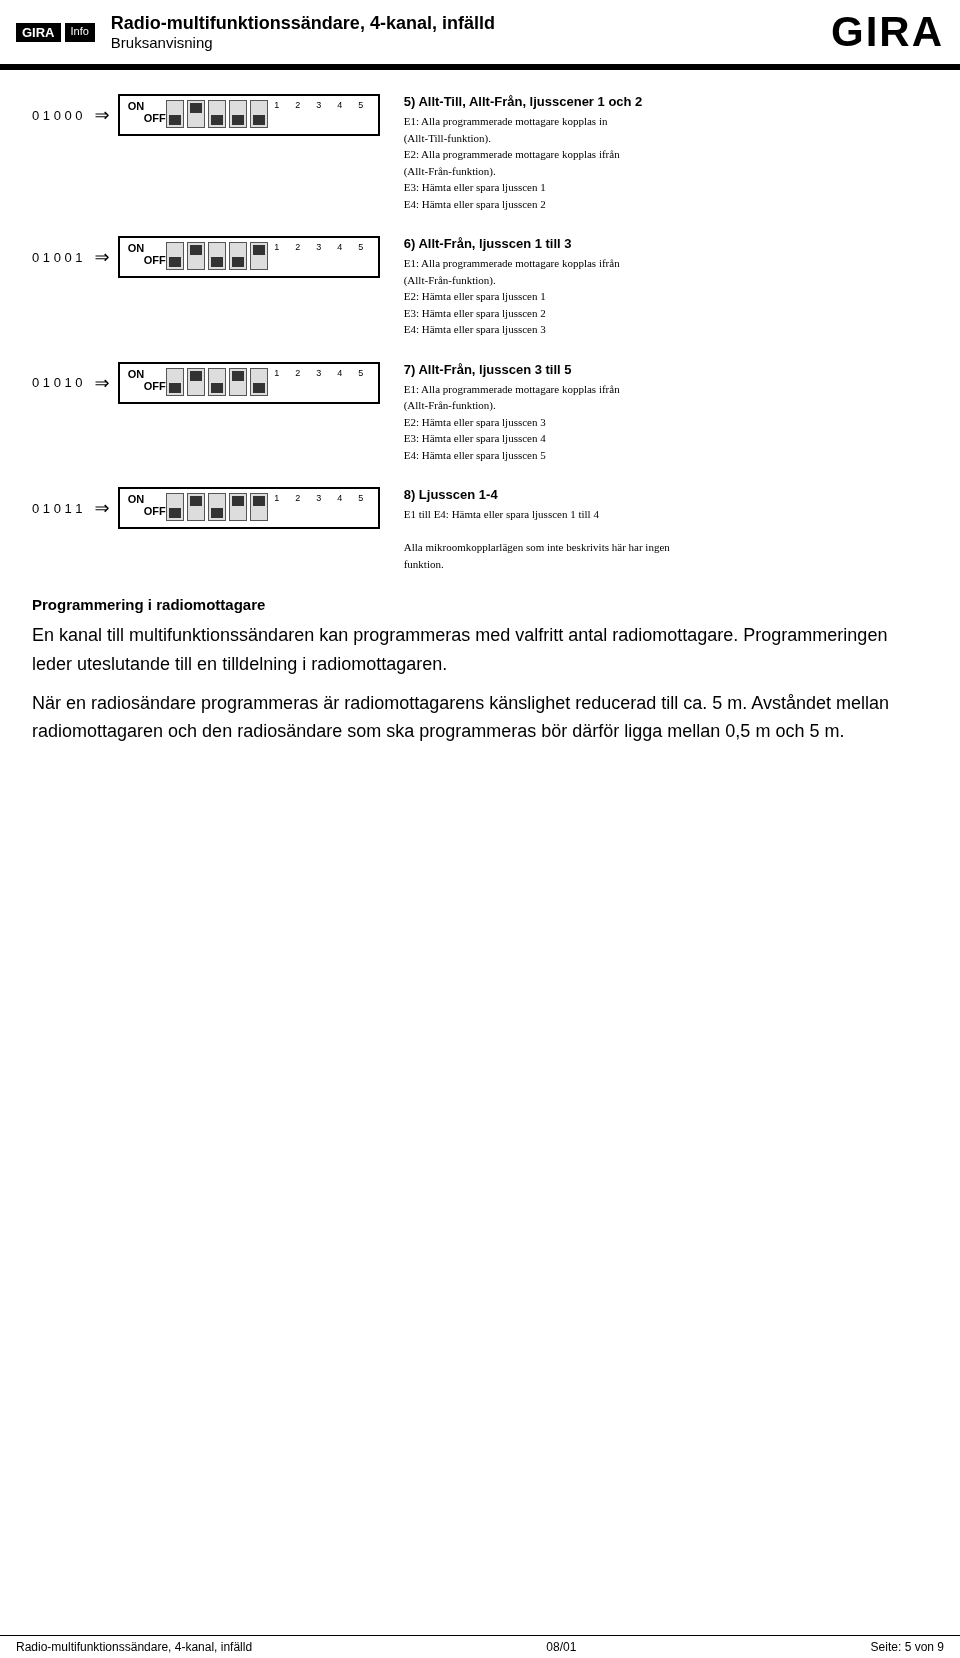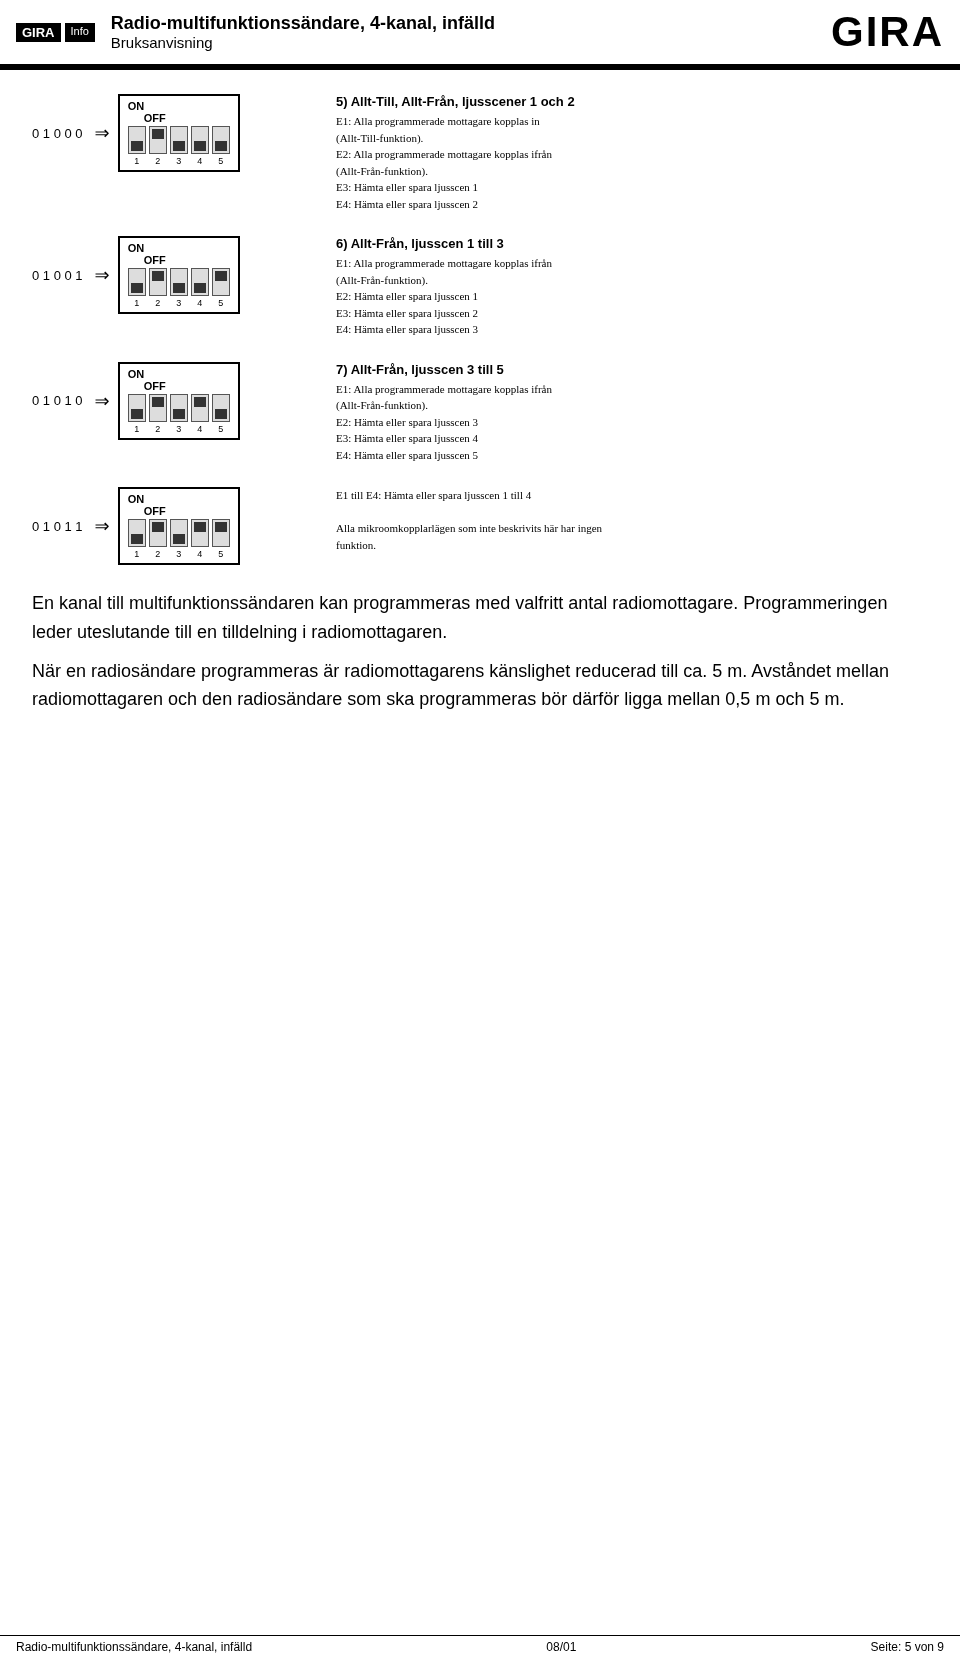--- a/index.html
+++ b/index.html
@@ -88,21 +88,21 @@
     }
     .dip-switch-container {
       display: flex;
       flex-direction: column;
       align-items: center;
     }
     .dip-switch-box {
       border: 2px solid #000;
       padding: 4px 8px;
       display: flex;
-      flex-direction: column;
+      flex-direction: row;
       align-items: flex-start;
       background: #fff;
       min-width: 110px;
     }
     .dip-on-off {
       display: flex;
       flex-direction: column;
       font-size: 11px;
       font-weight: bold;
       margin-bottom: 2px;
@@ -395,29 +395,31 @@
                 <div class="dip-num">1</div>
                 <div class="dip-num">2</div>
                 <div class="dip-num">3</div>
                 <div class="dip-num">4</div>
                 <div class="dip-num">5</div>
               </div>
             </div>
           </div>
         </div>
         <div class="section-text">
+          <div class="section-heading">8)  Ljusscen 1-4</div>
           <div class="section-body" style="white-space: pre-line;">E1 till E4: Hämta eller spara ljusscen 1 till 4
 
 Alla mikroomkopplarlägen som inte beskrivits här har ingen
 funktion.</div>
         </div>
       </div>
     </div>
 
   <div class="prog-section">
+    <div class="prog-heading">Programmering i radiomottagare</div>
     <div class="prog-body">En kanal till multifunktionssändaren kan programmeras med valfritt antal radiomottagare. Programmeringen leder uteslutande till en tilldelning i radiomottagaren.</div>
     <div class="prog-body">När en radiosändare programmeras är radiomottagarens känslighet reducerad till ca. 5 m. Avståndet mellan radio­mottagaren och den radiosändare som ska programmeras bör därför ligga mellan 0,5 m och 5 m.</div>
   </div>
 
 </div>
 
 <div class="footer">
   <span>Radio-multifunktionssändare, 4-kanal, infälld</span>
   <span>08/01</span>
   <span>Seite: 5 von 9</span>

